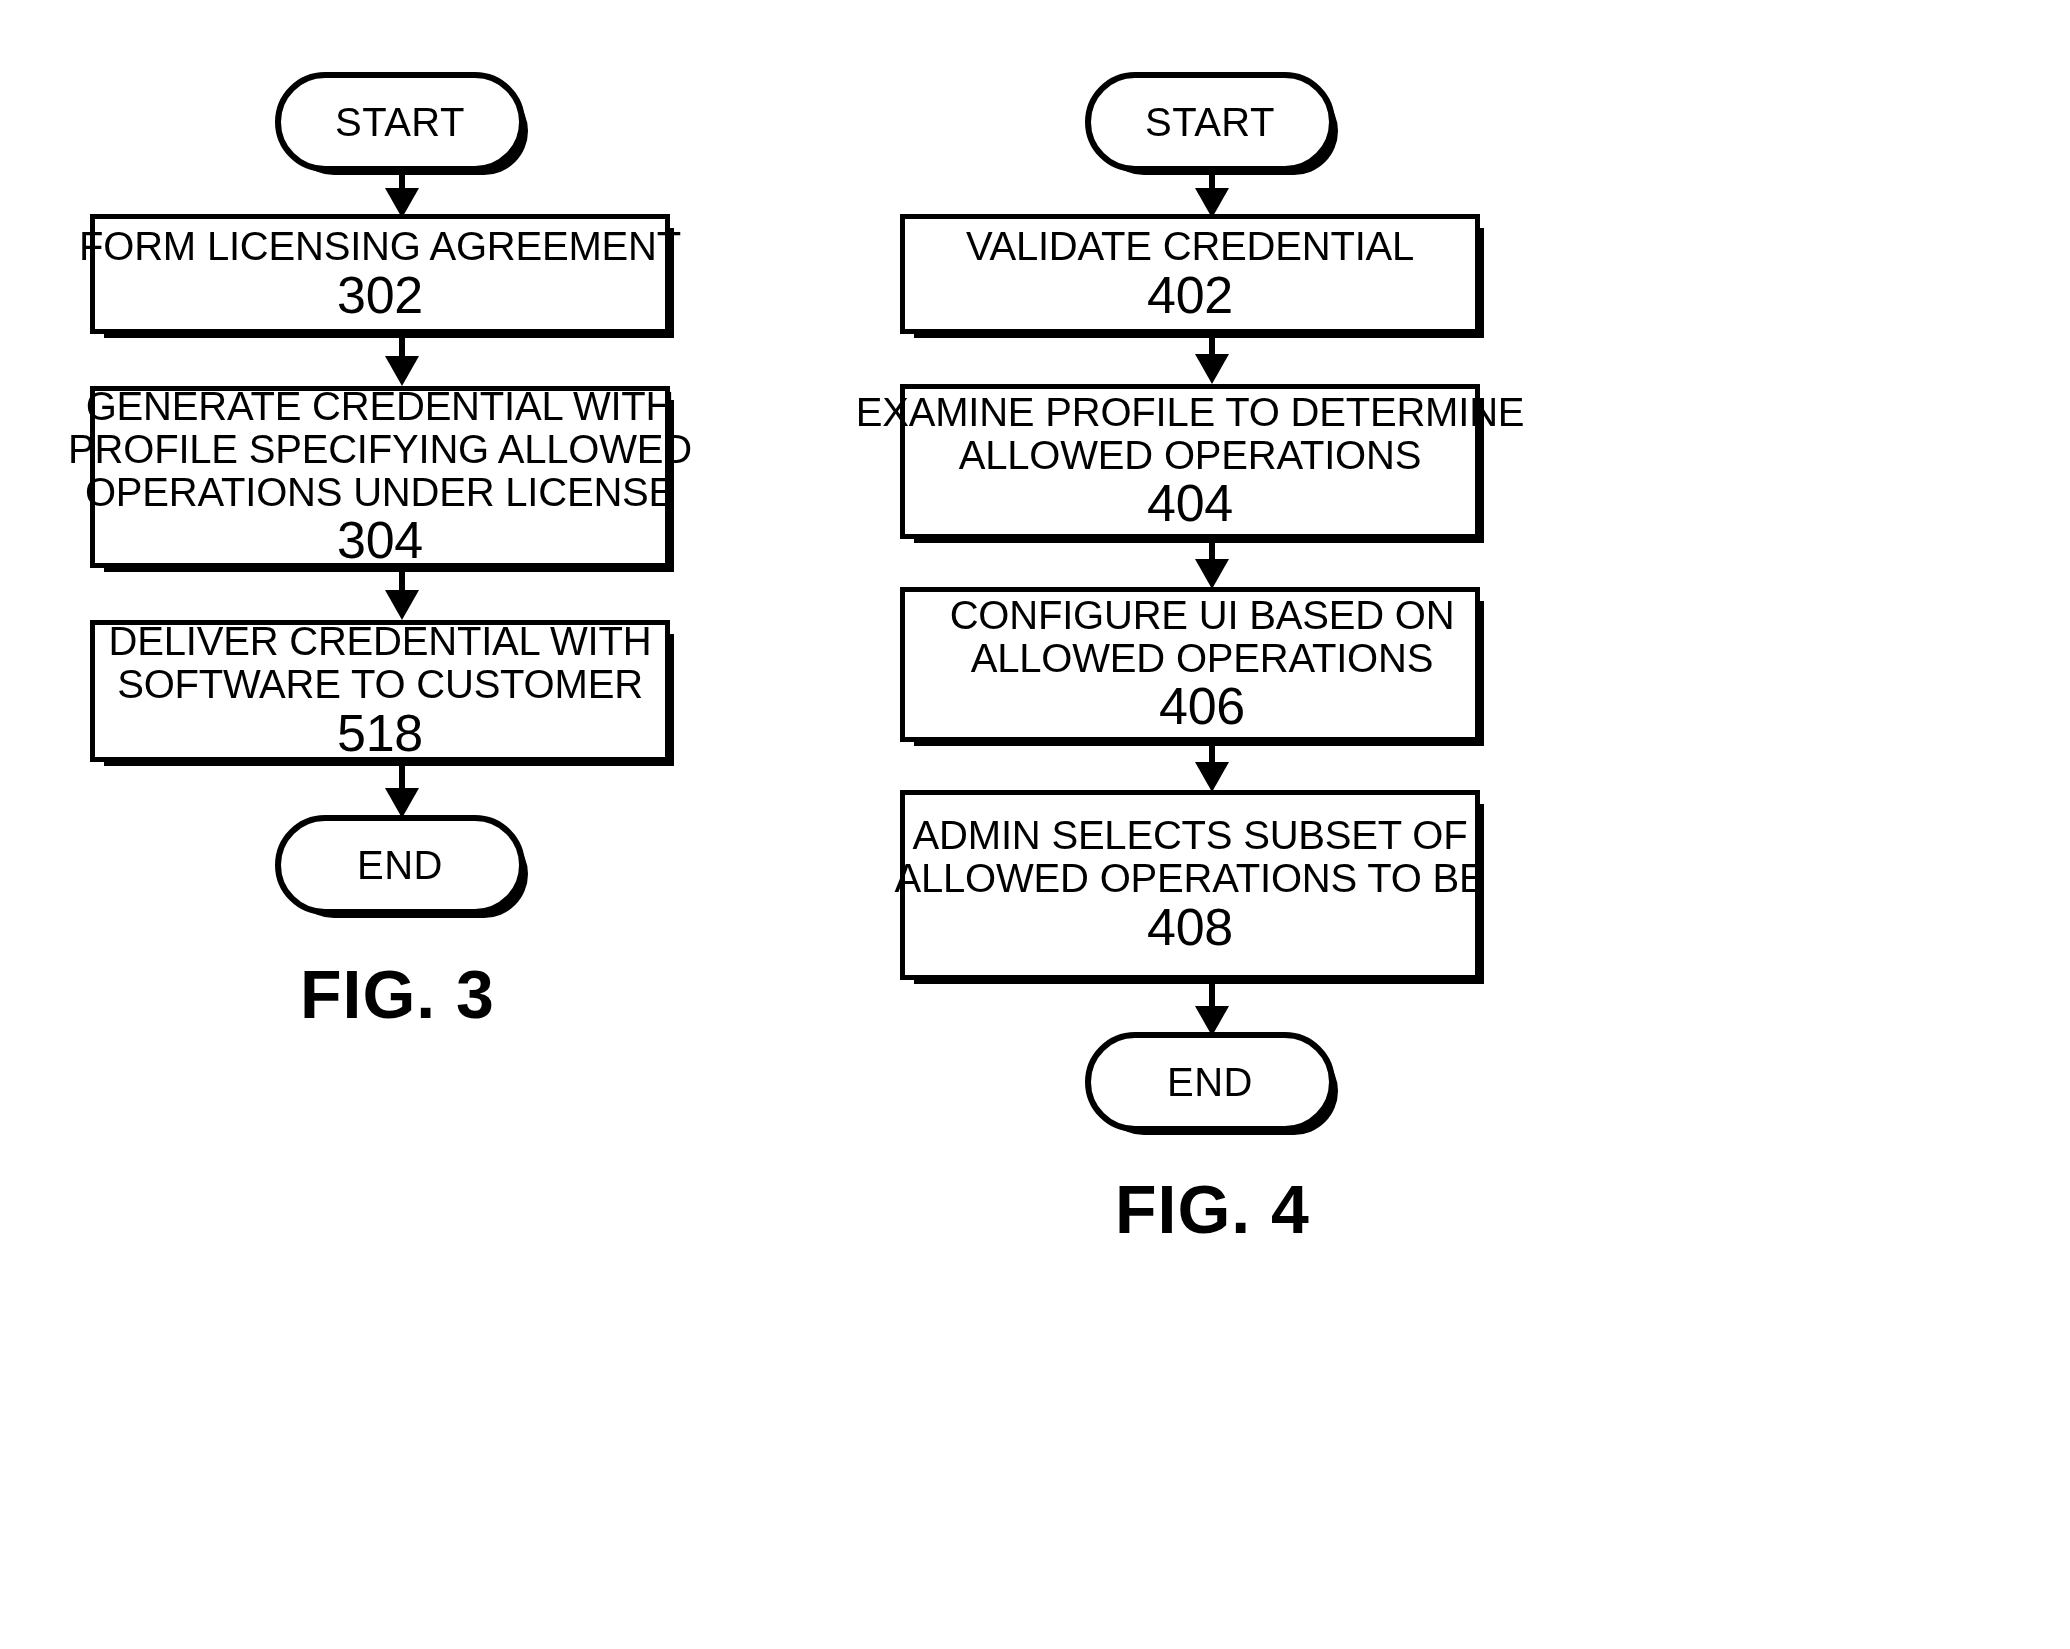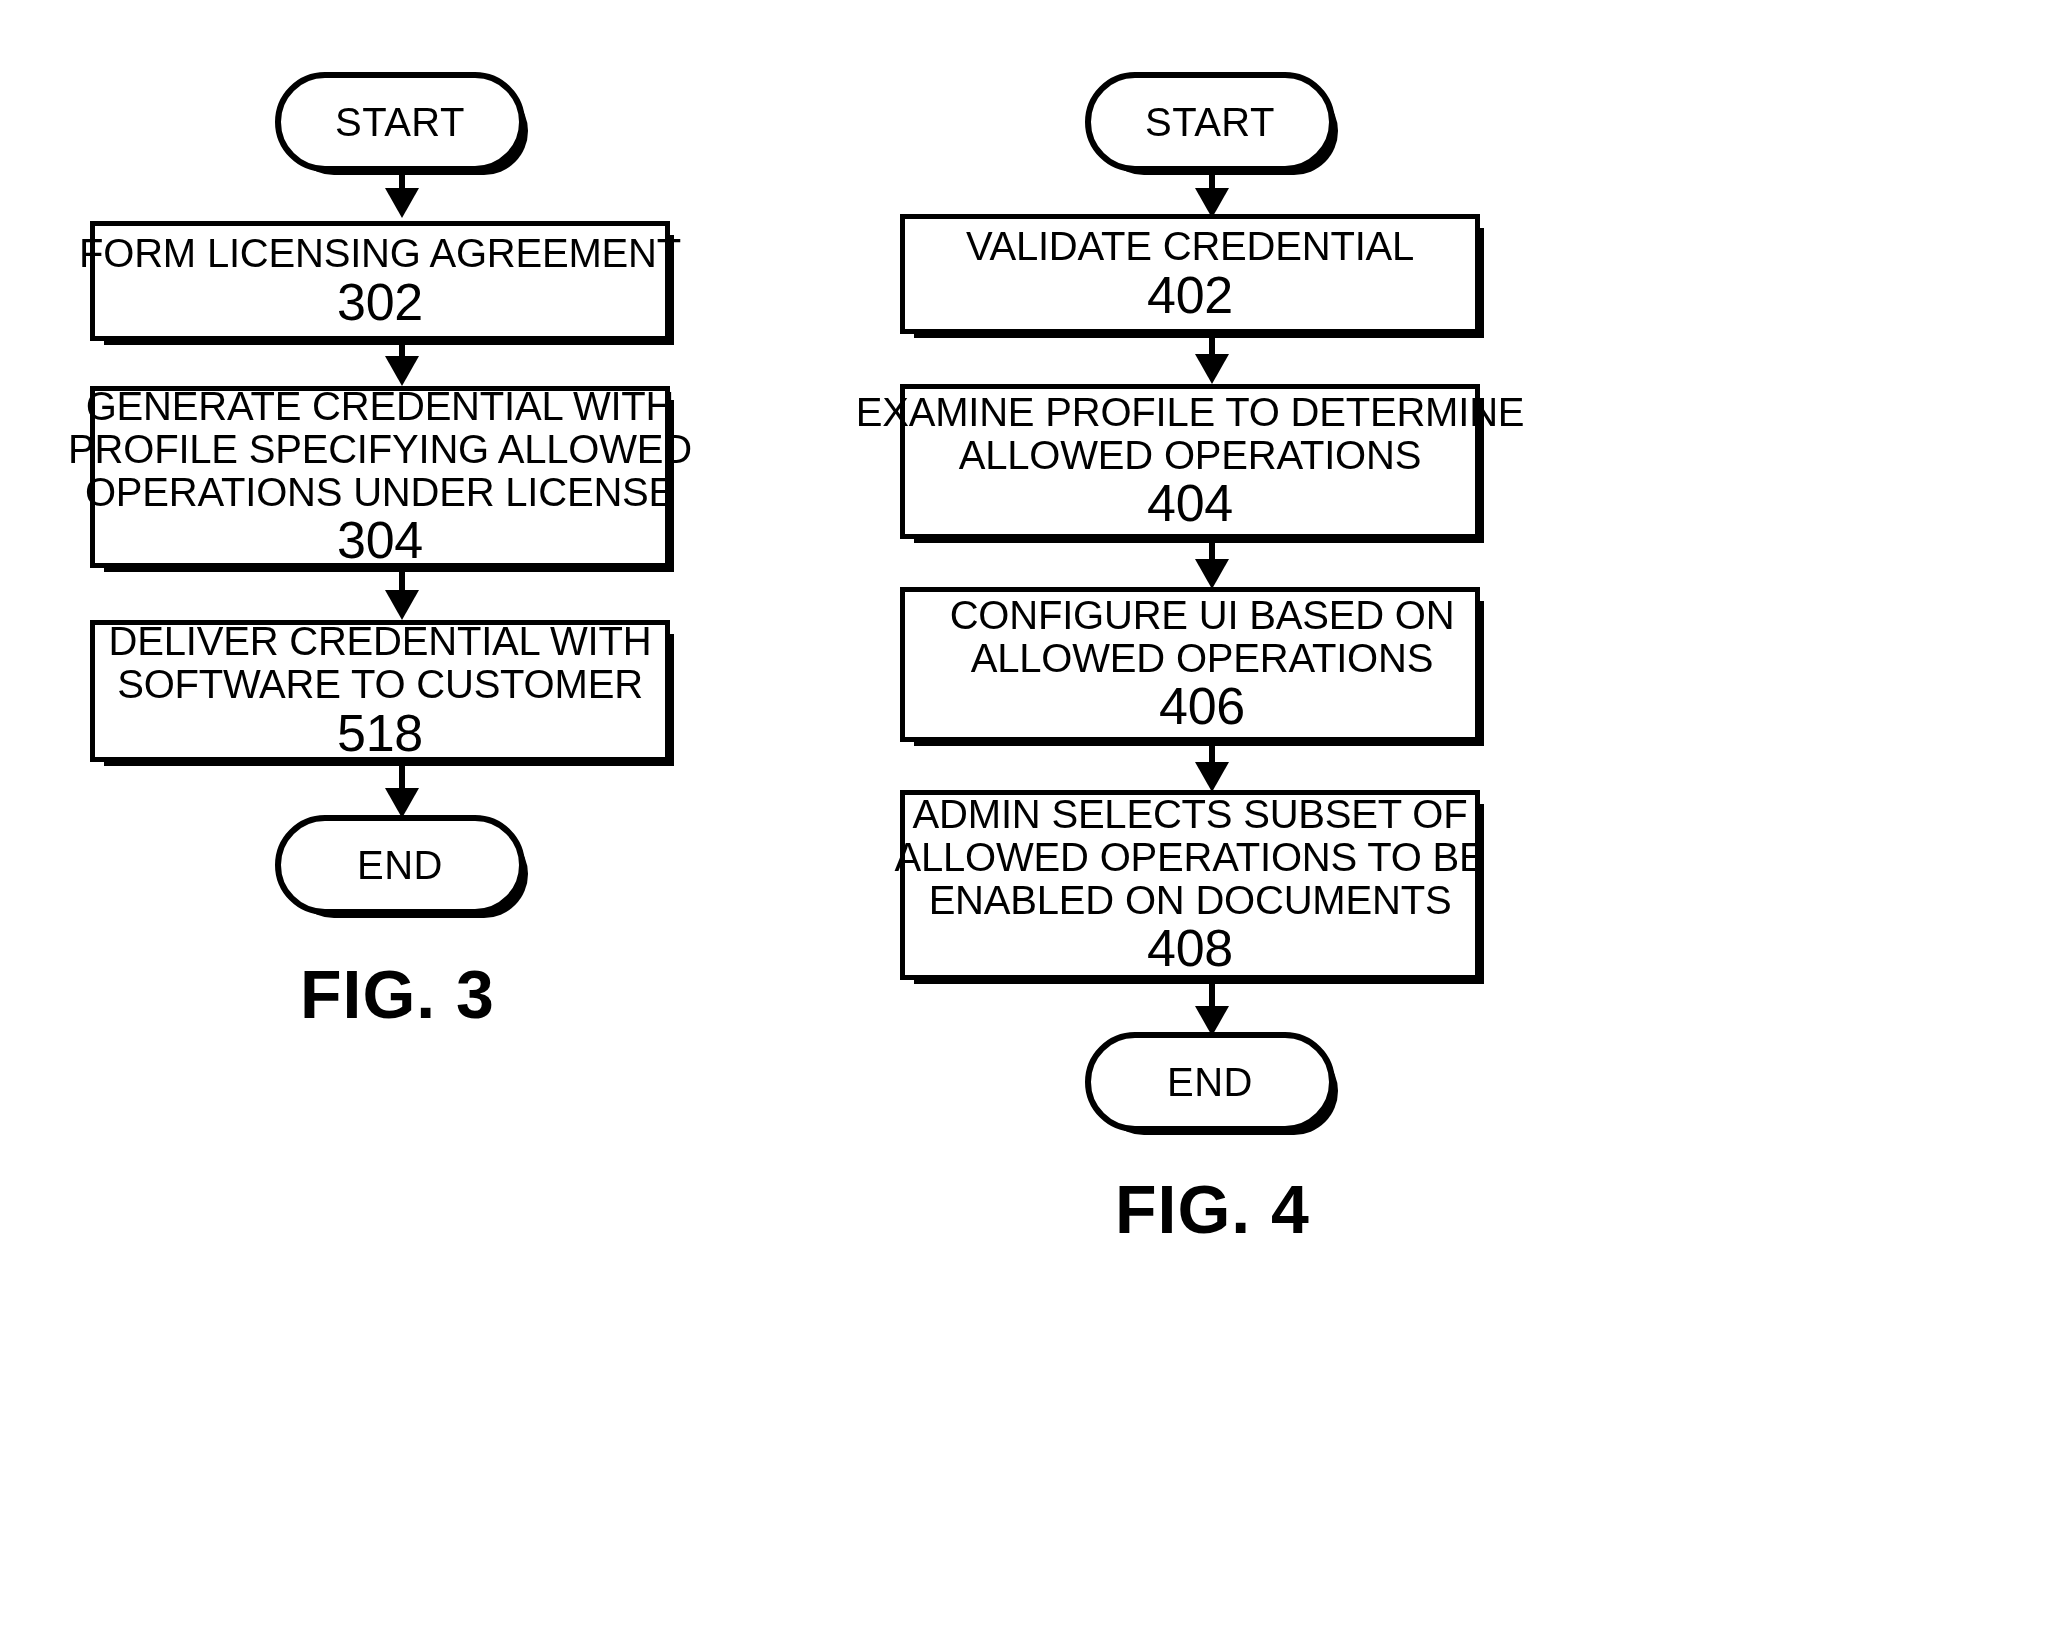--- a/index.html
+++ b/index.html
@@ -138,21 +138,21 @@
           <span class="node-text">START</span>
         </div>
       </div>
     </div>
 
     <div class="arrow" style="top:174px; left:287px; height:44px;">
       <div class="stem"></div>
         <div class="head"></div>
     </div>
 
-    <div class="node" style="top:214px; left:-10px; width:580px;margin-top:7px;">
+    <div class="node" style="top:214px; left:-10px; width:580px;">
       <div class="shape-wrap">
         <div class="shape process" style="height:120px;">
           <span class="node-text">FORM LICENSING AGREEMENT</span>
           <span class="node-ref">302</span>
         </div>
       </div>
     </div>
 
     <div class="arrow" style="top:334px; left:287px; height:52px;">
       <div class="stem"></div>
@@ -258,21 +258,20 @@
     <div class="arrow" style="top:742px; left:287px; height:50px;">
       <div class="stem"></div>
         <div class="head"></div>
     </div>
 
     <div class="node" style="top:790px; left:-10px; width:580px;">
       <div class="shape-wrap">
         <div class="shape process" style="height:190px;">
           <span class="node-text">ADMIN SELECTS SUBSET OF</span>
           <span class="node-text">ALLOWED OPERATIONS TO BE</span>
-          <span class="node-text">ENABLED ON DOCUMENTS</span>
           <span class="node-ref">408</span>
         </div>
       </div>
     </div>
 
     <div class="arrow" style="top:980px; left:287px; height:56px;">
       <div class="stem"></div>
         <div class="head"></div>
     </div>
 

